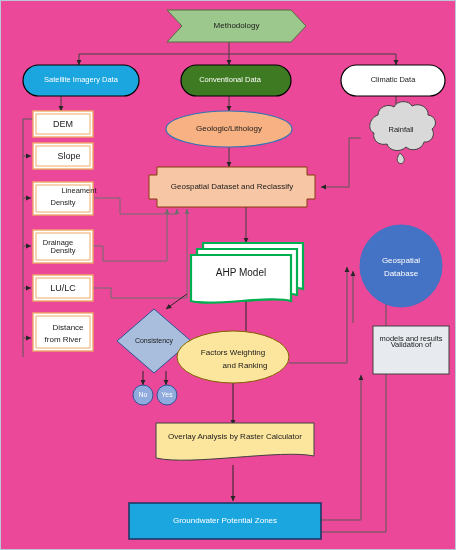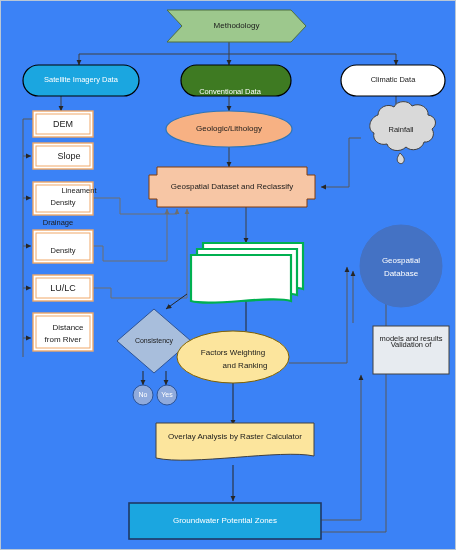--- a/index.html
+++ b/index.html
@@ -1,20 +1,20 @@
 <!DOCTYPE html>
 <html><head>
 <meta charset="utf-8">
 <style>
   html,body{margin:0;padding:0;background:#ffffff;}
   body{font-family:"Liberation Sans",sans-serif;}
   #canvas{
     position:relative;
     width:456px;height:550px;
-    background:#3b82f6;
+    background:#ec4899;
     border:1px solid #b9c7d6;
     box-sizing:border-box;
     overflow:hidden;
   }
   #svgroot{position:absolute;left:0;top:0;width:456px;height:550px;}
   .lbl{
     position:absolute;
     display:flex;align-items:center;justify-content:center;
     text-align:center;
     color:#1a1a1a;
@@ -174,45 +174,46 @@
 
     <circle cx="400" cy="265" r="41" fill="#4472C4" stroke="#4472C4" stroke-width="1"></circle>
 
     <rect x="372" y="325" width="76" height="48" fill="#E7EBF0" stroke="#404040" stroke-width="1"></rect>
   </svg>
 
   <div class="lbl t8" style="left:166px;top:9px;width:139px;height:32px;">Methodology</div>
 
   <div class="lbl t75 white" style="left:22px;top:64px;width:116px;height:31px;">Satellite Imagery Data</div>
 
-  <div class="lbl t75 white" style="left:180px;top:76px;width:98px;height:31px;">Conventional Data</div>
+  <div class="lbl t75 white" style="left:180px;top:64px;width:98px;height:31px;">Conventional Data</div>
 
   <div class="lbl t75" style="left:340px;top:64px;width:104px;height:31px;">Climatic Data</div>
 
   <div class="lbl t8" style="left:165px;top:110px;width:126px;height:36px;">Geologic/Lithology</div>
 
   <div class="lbl t75" style="left:372px;top:122px;width:56px;height:14px;">Rainfall</div>
 
   <div class="lbl t9" style="left:35px;top:113px;width:54px;height:20px;">DEM</div>
 
   <div class="lbl t9" style="left:35px;top:145px;width:66px;height:20px;">Slope</div>
 
   <div class="lbl t75" style="left:35px;top:184px;width:54px;height:13px;padding-left:16px;">Lineament</div>
   <div class="lbl t75" style="left:35px;top:196px;width:54px;height:13px;">Density</div>
 
-  <div class="lbl t75" style="left:35px;top:216px;width:44px;height:13px;">Drainage</div>
+  <div class="lbl t75" style="left:35px;top:236px;width:44px;height:13px;">Drainage</div>
   <div class="lbl t75" style="left:35px;top:244px;width:54px;height:13px;">Density</div>
 
   <div class="lbl t9" style="left:35px;top:277px;width:54px;height:20px;">LU/LC</div>
 
   <div class="lbl t8" style="left:40px;top:320px;width:54px;height:13px;">Distance</div>
   <div class="lbl t8" style="left:35px;top:332px;width:54px;height:13px;">from River</div>
 
   <div class="lbl t8" style="left:156px;top:166px;width:150px;height:40px;">Geospatial Dataset and Reclassify</div>
 
+  <div class="lbl t10" style="left:190px;top:262px;width:100px;height:20px;">AHP Model</div>
 
   <div class="lbl t7" style="left:123px;top:333px;width:60px;height:14px;">Consistency</div>
 
   <div class="lbl t7 white" style="left:132px;top:384px;width:20px;height:20px;">No</div>
   <div class="lbl t7 white" style="left:156px;top:384px;width:20px;height:20px;">Yes</div>
 
   <div class="lbl t8" style="left:182px;top:345px;width:100px;height:13px;">Factors Weighting</div>
   <div class="lbl t8" style="left:194px;top:358px;width:100px;height:13px;">and Ranking</div>
 
   <div class="lbl t8" style="left:155px;top:426px;width:158px;height:20px;">Overlay Analysis by Raster Calculator</div>

